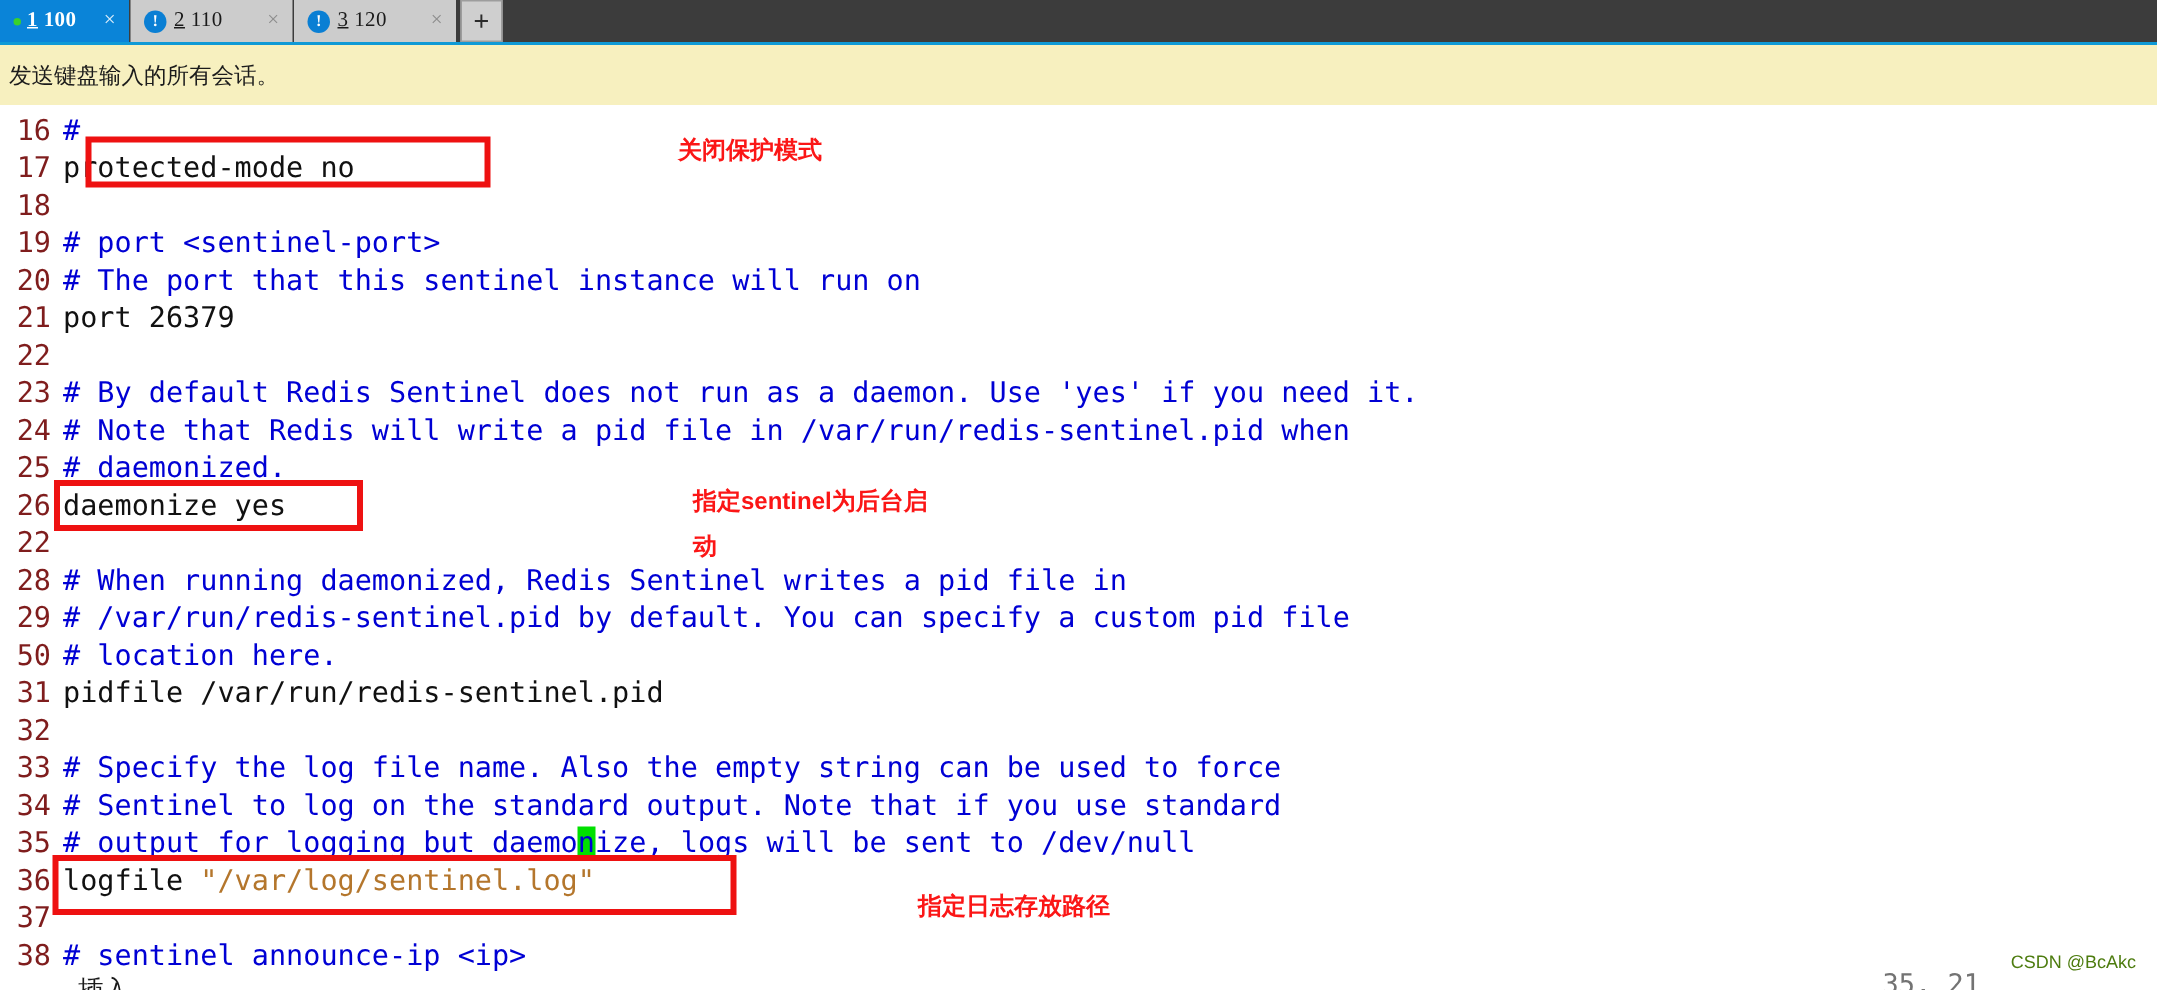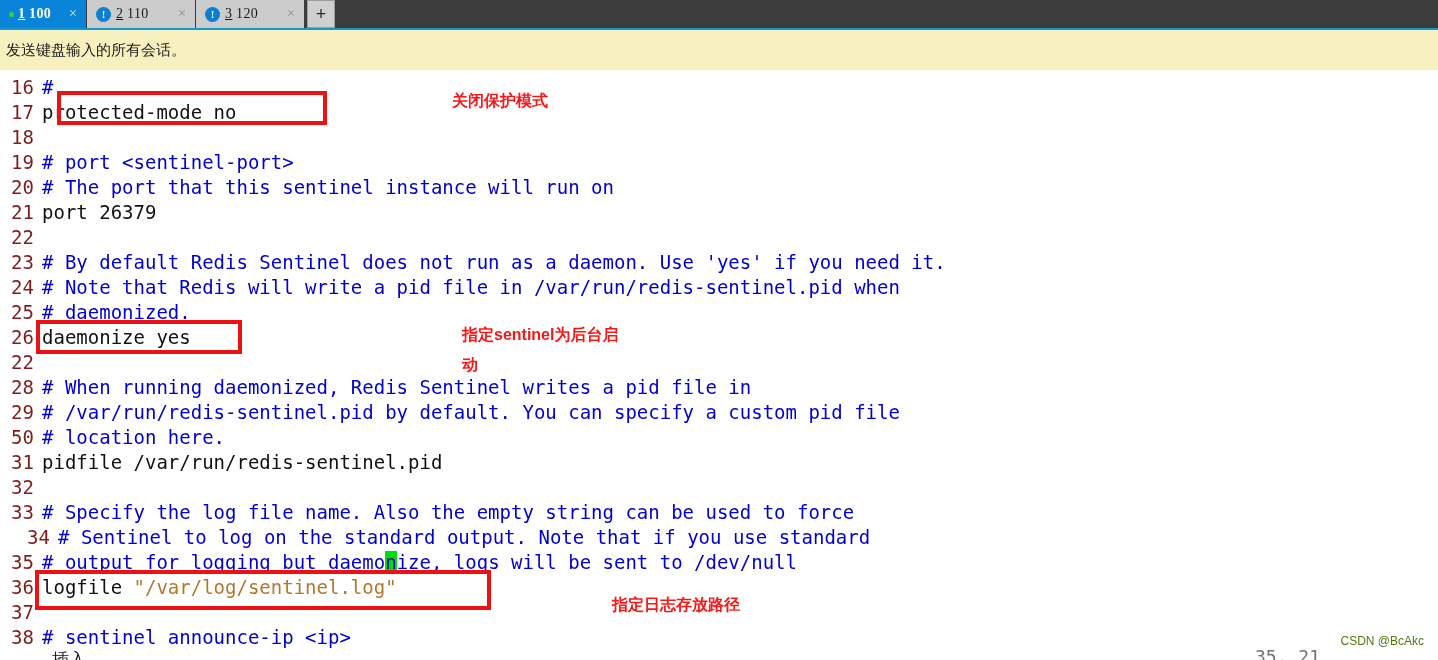--- a/index.html
+++ b/index.html
@@ -236,21 +236,21 @@
     <div class="code-line" style="top: 205px;"><span class="lnum">24</span><span class="cmt"># Note that Redis will write a pid file in /var/run/redis-sentinel.pid when</span></div>
     <div class="code-line" style="top: 230px;"><span class="lnum">25</span><span class="cmt"># daemonized.</span></div>
     <div class="code-line" style="top: 255px;"><span class="lnum">26</span><span class="code">daemonize yes</span></div>
     <div class="code-line" style="top: 280px;"><span class="lnum">22</span></div>
     <div class="code-line" style="top: 305px;"><span class="lnum">28</span><span class="cmt"># When running daemonized, Redis Sentinel writes a pid file in</span></div>
     <div class="code-line" style="top: 330px;"><span class="lnum">29</span><span class="cmt"># /var/run/redis-sentinel.pid by default. You can specify a custom pid file</span></div>
     <div class="code-line" style="top: 355px;"><span class="lnum">50</span><span class="cmt"># location here.</span></div>
     <div class="code-line" style="top: 380px;"><span class="lnum">31</span><span class="code">pidfile /var/run/redis-sentinel.pid</span></div>
     <div class="code-line" style="top: 405px;"><span class="lnum">32</span></div>
     <div class="code-line" style="top: 430px;"><span class="lnum">33</span><span class="cmt"># Specify the log file name. Also the empty string can be used to force</span></div>
-    <div class="code-line" style="top: 455px; margin-left: 16px;"><span class="lnum">34</span><span class="cmt"># Sentinel to log on the standard output. Note that if you use standard</span></div>
+    <div class="code-line" style="top: 455px;"><span class="lnum">34</span><span class="cmt"># Sentinel to log on the standard output. Note that if you use standard</span></div>
     <div class="code-line" style="top: 480px;"><span class="lnum">35</span><span class="cmt"># output for logging but daemo</span><span class="cursor">n</span><span class="cmt">ize, logs will be sent to /dev/null</span></div>
     <div class="code-line" style="top: 505px;"><span class="lnum">36</span><span class="code">logfile </span><span class="str">"/var/log/sentinel.log"</span></div>
     <div class="code-line" style="top: 530px;"><span class="lnum">37</span></div>
     <div class="code-line" style="top: 555px;"><span class="lnum">38</span><span class="cmt"># sentinel announce-ip &lt;ip&gt;</span></div>
   </div>
 
 <div id="annot-layer">
     <div class="redbox" style="left: 57px; top: 91px; width: 270px; height: 34px;"></div>
     <div class="redbox" style="left: 36px; top: 320px; width: 206px; height: 34px;"></div>
     <div class="redbox" style="left: 35px; top: 570px; width: 456px; height: 40px;"></div>

